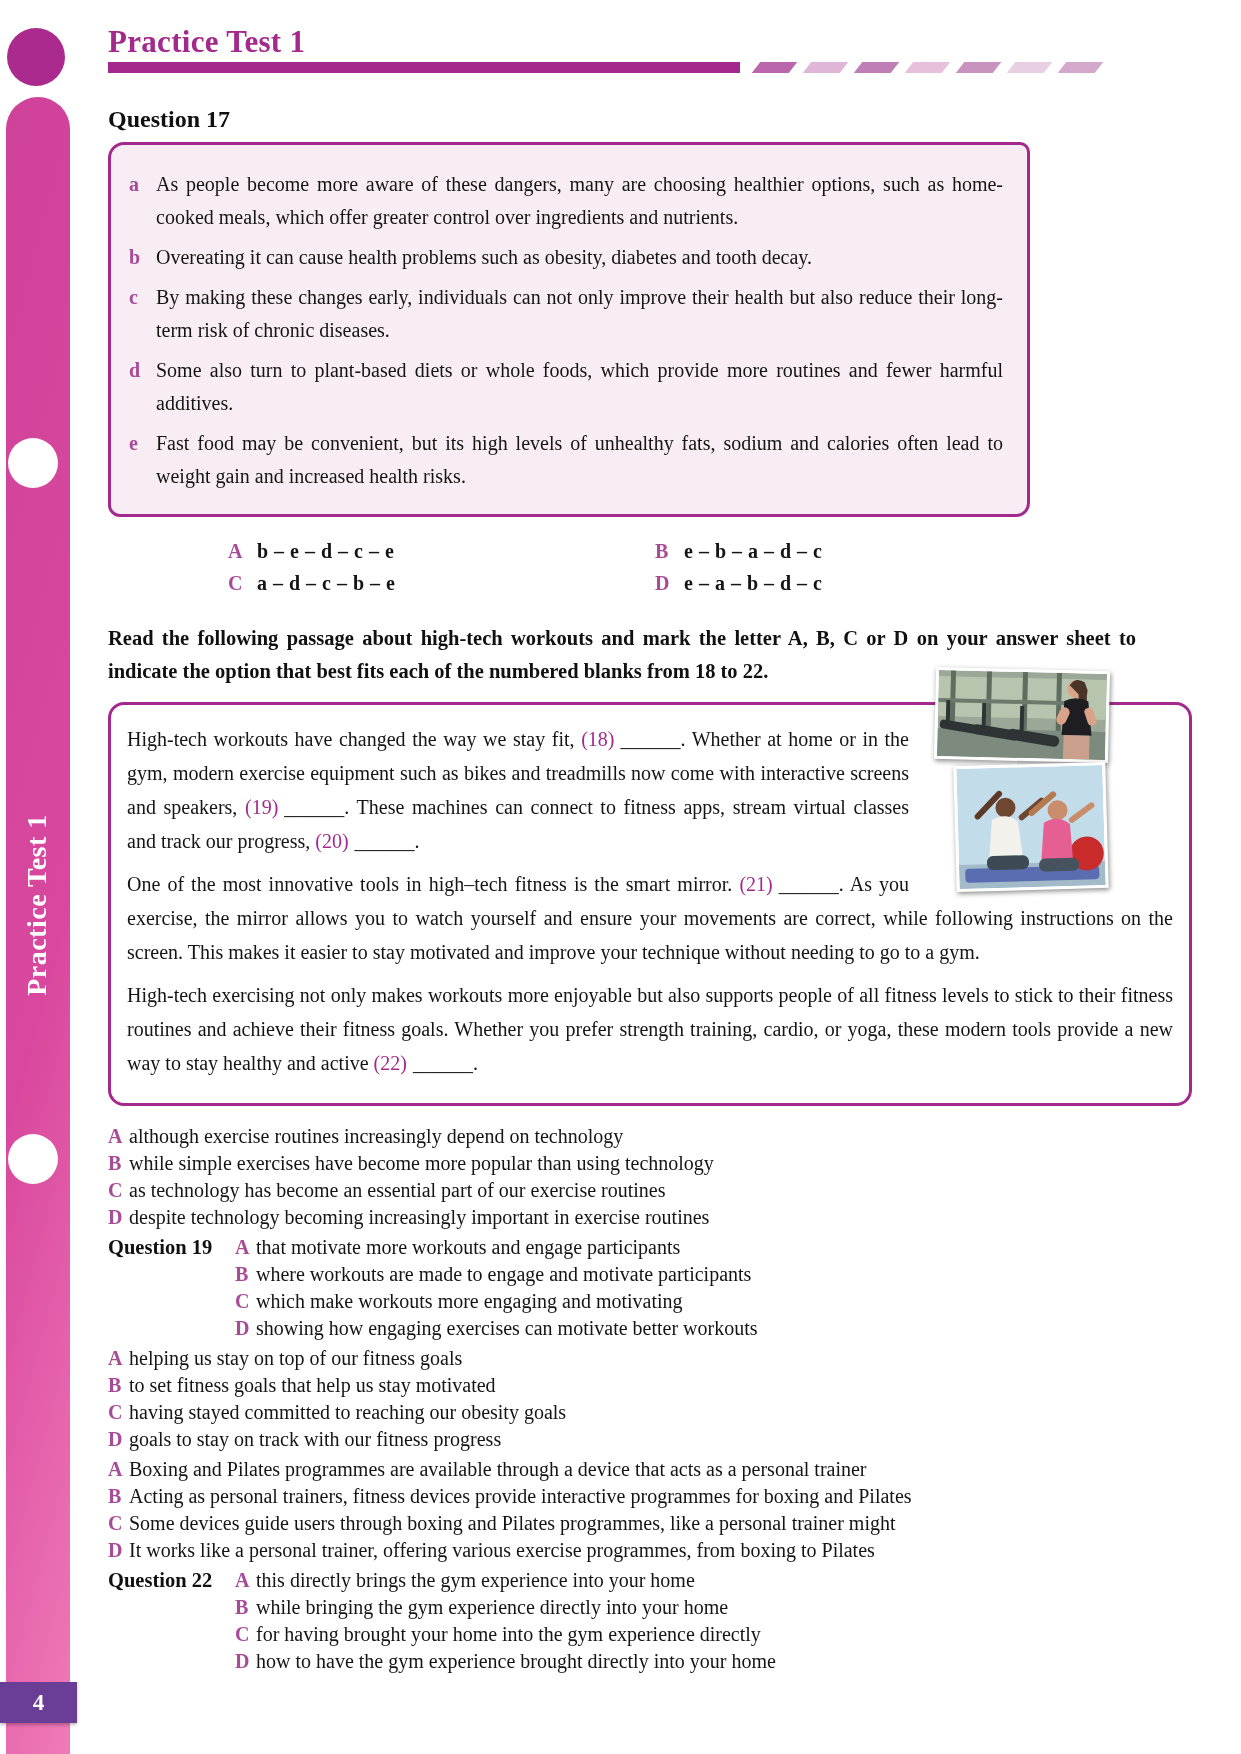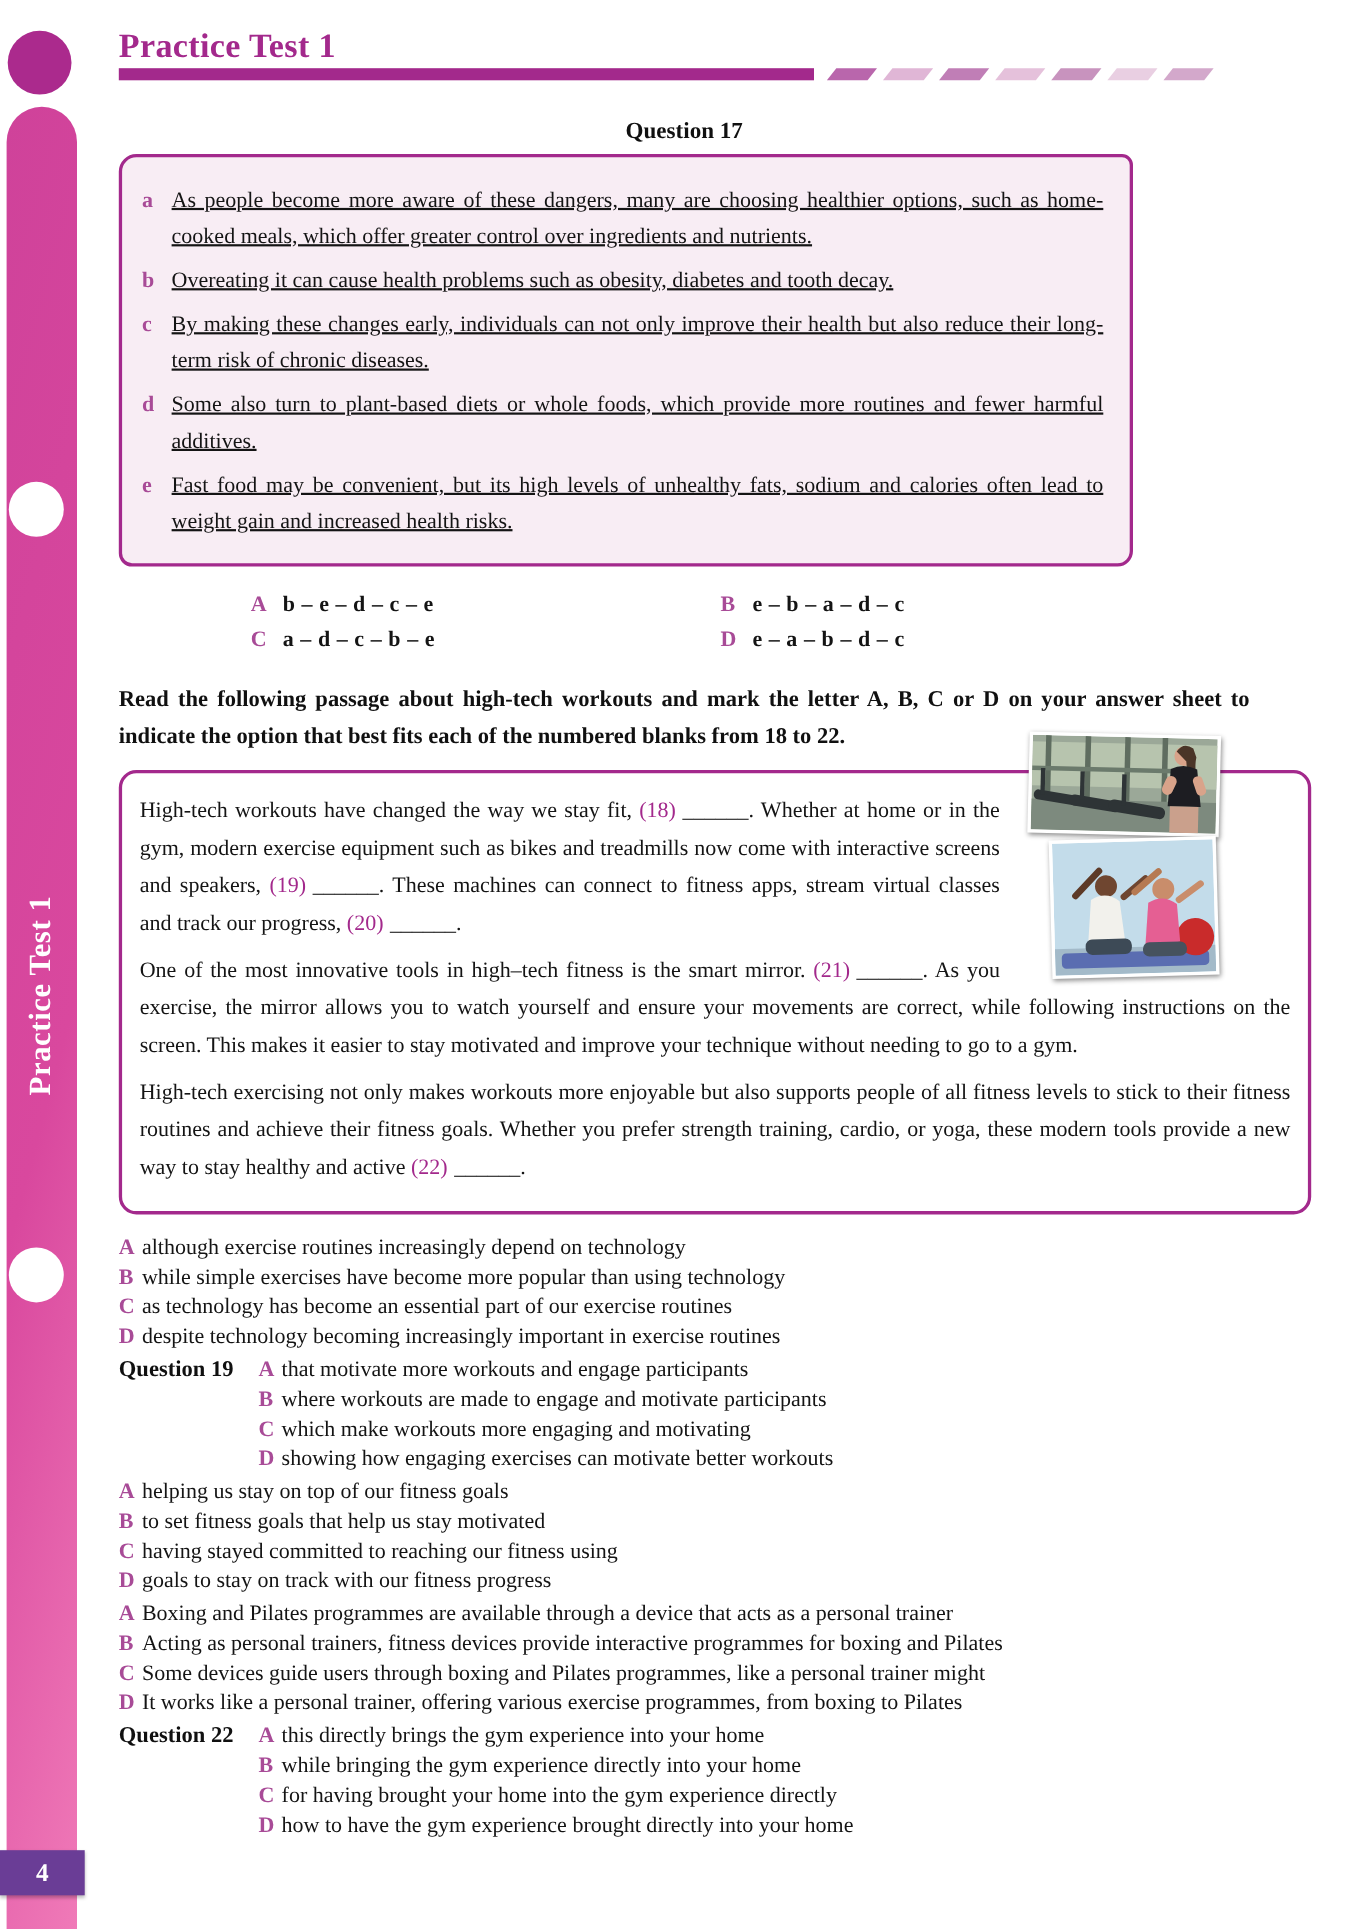--- a/index.html
+++ b/index.html
@@ -20,26 +20,26 @@
     color:#fff;font-weight:bold;font-size:23px;display:flex;align-items:center;justify-content:center;
     box-shadow:0 2px 3px rgba(0,0,0,0.25);}
   
   .main{position:absolute;left:108px;top:0;width:1028px;}
   h1.page-title{margin:24px 0 2px 0;font-size:31px;font-weight:bold;color:#a3298c;letter-spacing:0.3px;}
   .title-rule{display:flex;height:11px;align-items:stretch;}
   .rule-solid{width:632px;background:#a3298c;}
   .rule-stripes{flex:1;display:flex;gap:14px;margin-left:16px;}
   .stripe{width:37px;transform:skewX(-38deg);}
   
-  .q17-heading{margin-top:33px;font-size:21px;font-weight:bold;color:#101010;text-align:center;}
+  .q17-heading{margin-top:33px;font-size:24px;font-weight:bold;color:#101010;}
   .options-box{margin-top:9px;width:922px;box-sizing:border-box;background:#f8edf4;
     border:3px solid #a3298c;border-radius:16px 10px 14px 12px;padding:16px 24px 14px 18px;}
   .opt-row{display:flex;margin:7px 0;line-height:33px;font-size:20px;}
   .opt-letter{color:#a84b97;font-weight:bold;width:27px;flex:none;}
-  .opt-text{flex:1;text-align:justify;text-decoration:underline;}
+  .opt-text{flex:1;text-align:justify;}
   .answer-grid{margin:20px 0 0 120px;display:grid;grid-template-columns:427px auto;row-gap:3px;
     font-size:20px;line-height:29px;}
   .ans-item{display:flex;}
   .ans-letter{color:#a84b97;font-weight:bold;width:29px;flex:none;}
   .ans-text{font-weight:bold;letter-spacing:0.5px;}
   
   .instruction{font-weight:bold;font-size:20.5px;line-height:33px;text-align:justify;margin:24px 0 0 0;color:#101010;}
   
   .passage-box{margin-top:14px;width:1084px;box-sizing:border-box;border:3px solid #a3298c;
     border-radius:16px;padding:12px 16px 14px 16px;}
@@ -242,21 +242,21 @@
           <div class="q-opt">
             <span class="q-opt-letter">A</span>
             <div class="q-opt-text">helping us stay on top of our fitness goals</div>
           </div>
           <div class="q-opt">
             <span class="q-opt-letter">B</span>
             <div class="q-opt-text">to set fitness goals that help us stay motivated</div>
           </div>
           <div class="q-opt">
             <span class="q-opt-letter">C</span>
-            <div class="q-opt-text">having stayed committed to reaching our fitness using</div>
+            <div class="q-opt-text">having stayed committed to reaching our obesity goals</div>
           </div>
           <div class="q-opt">
             <span class="q-opt-letter">D</span>
             <div class="q-opt-text">goals to stay on track with our fitness progress</div>
           </div>
         </div>
       </div>
       <div class="q-block">
         <div class="q-opts">
           <div class="q-opt">

